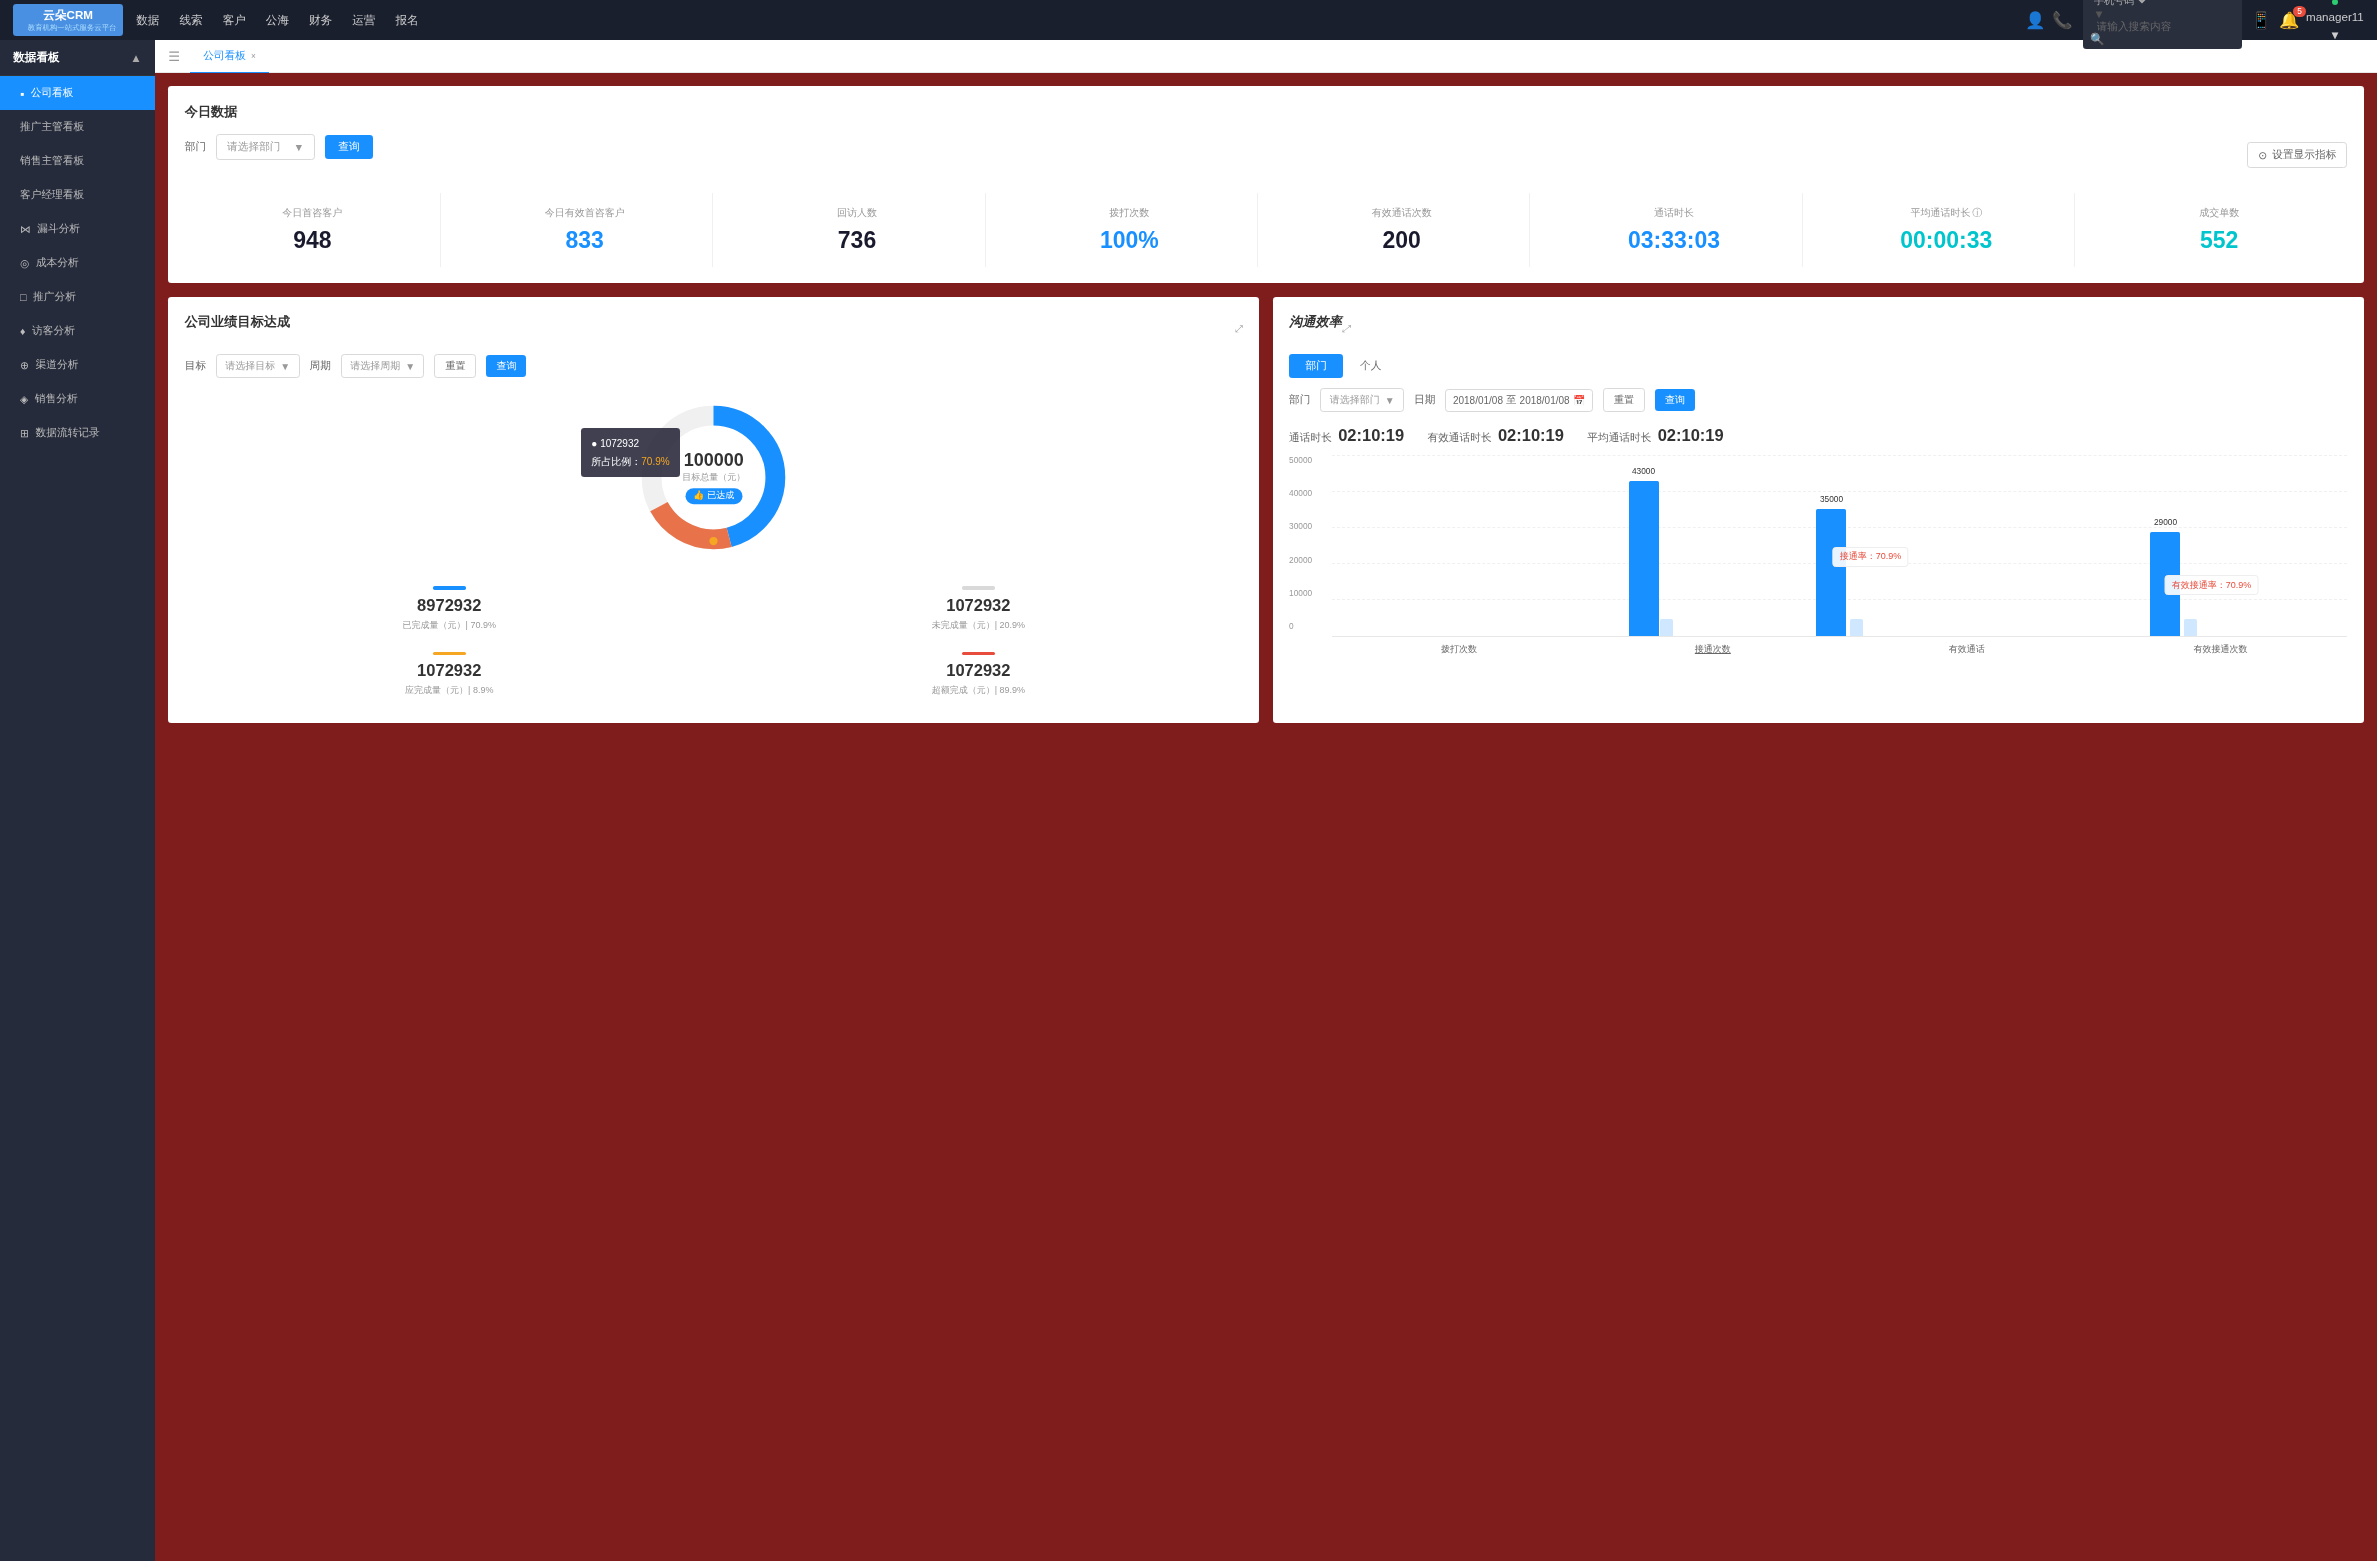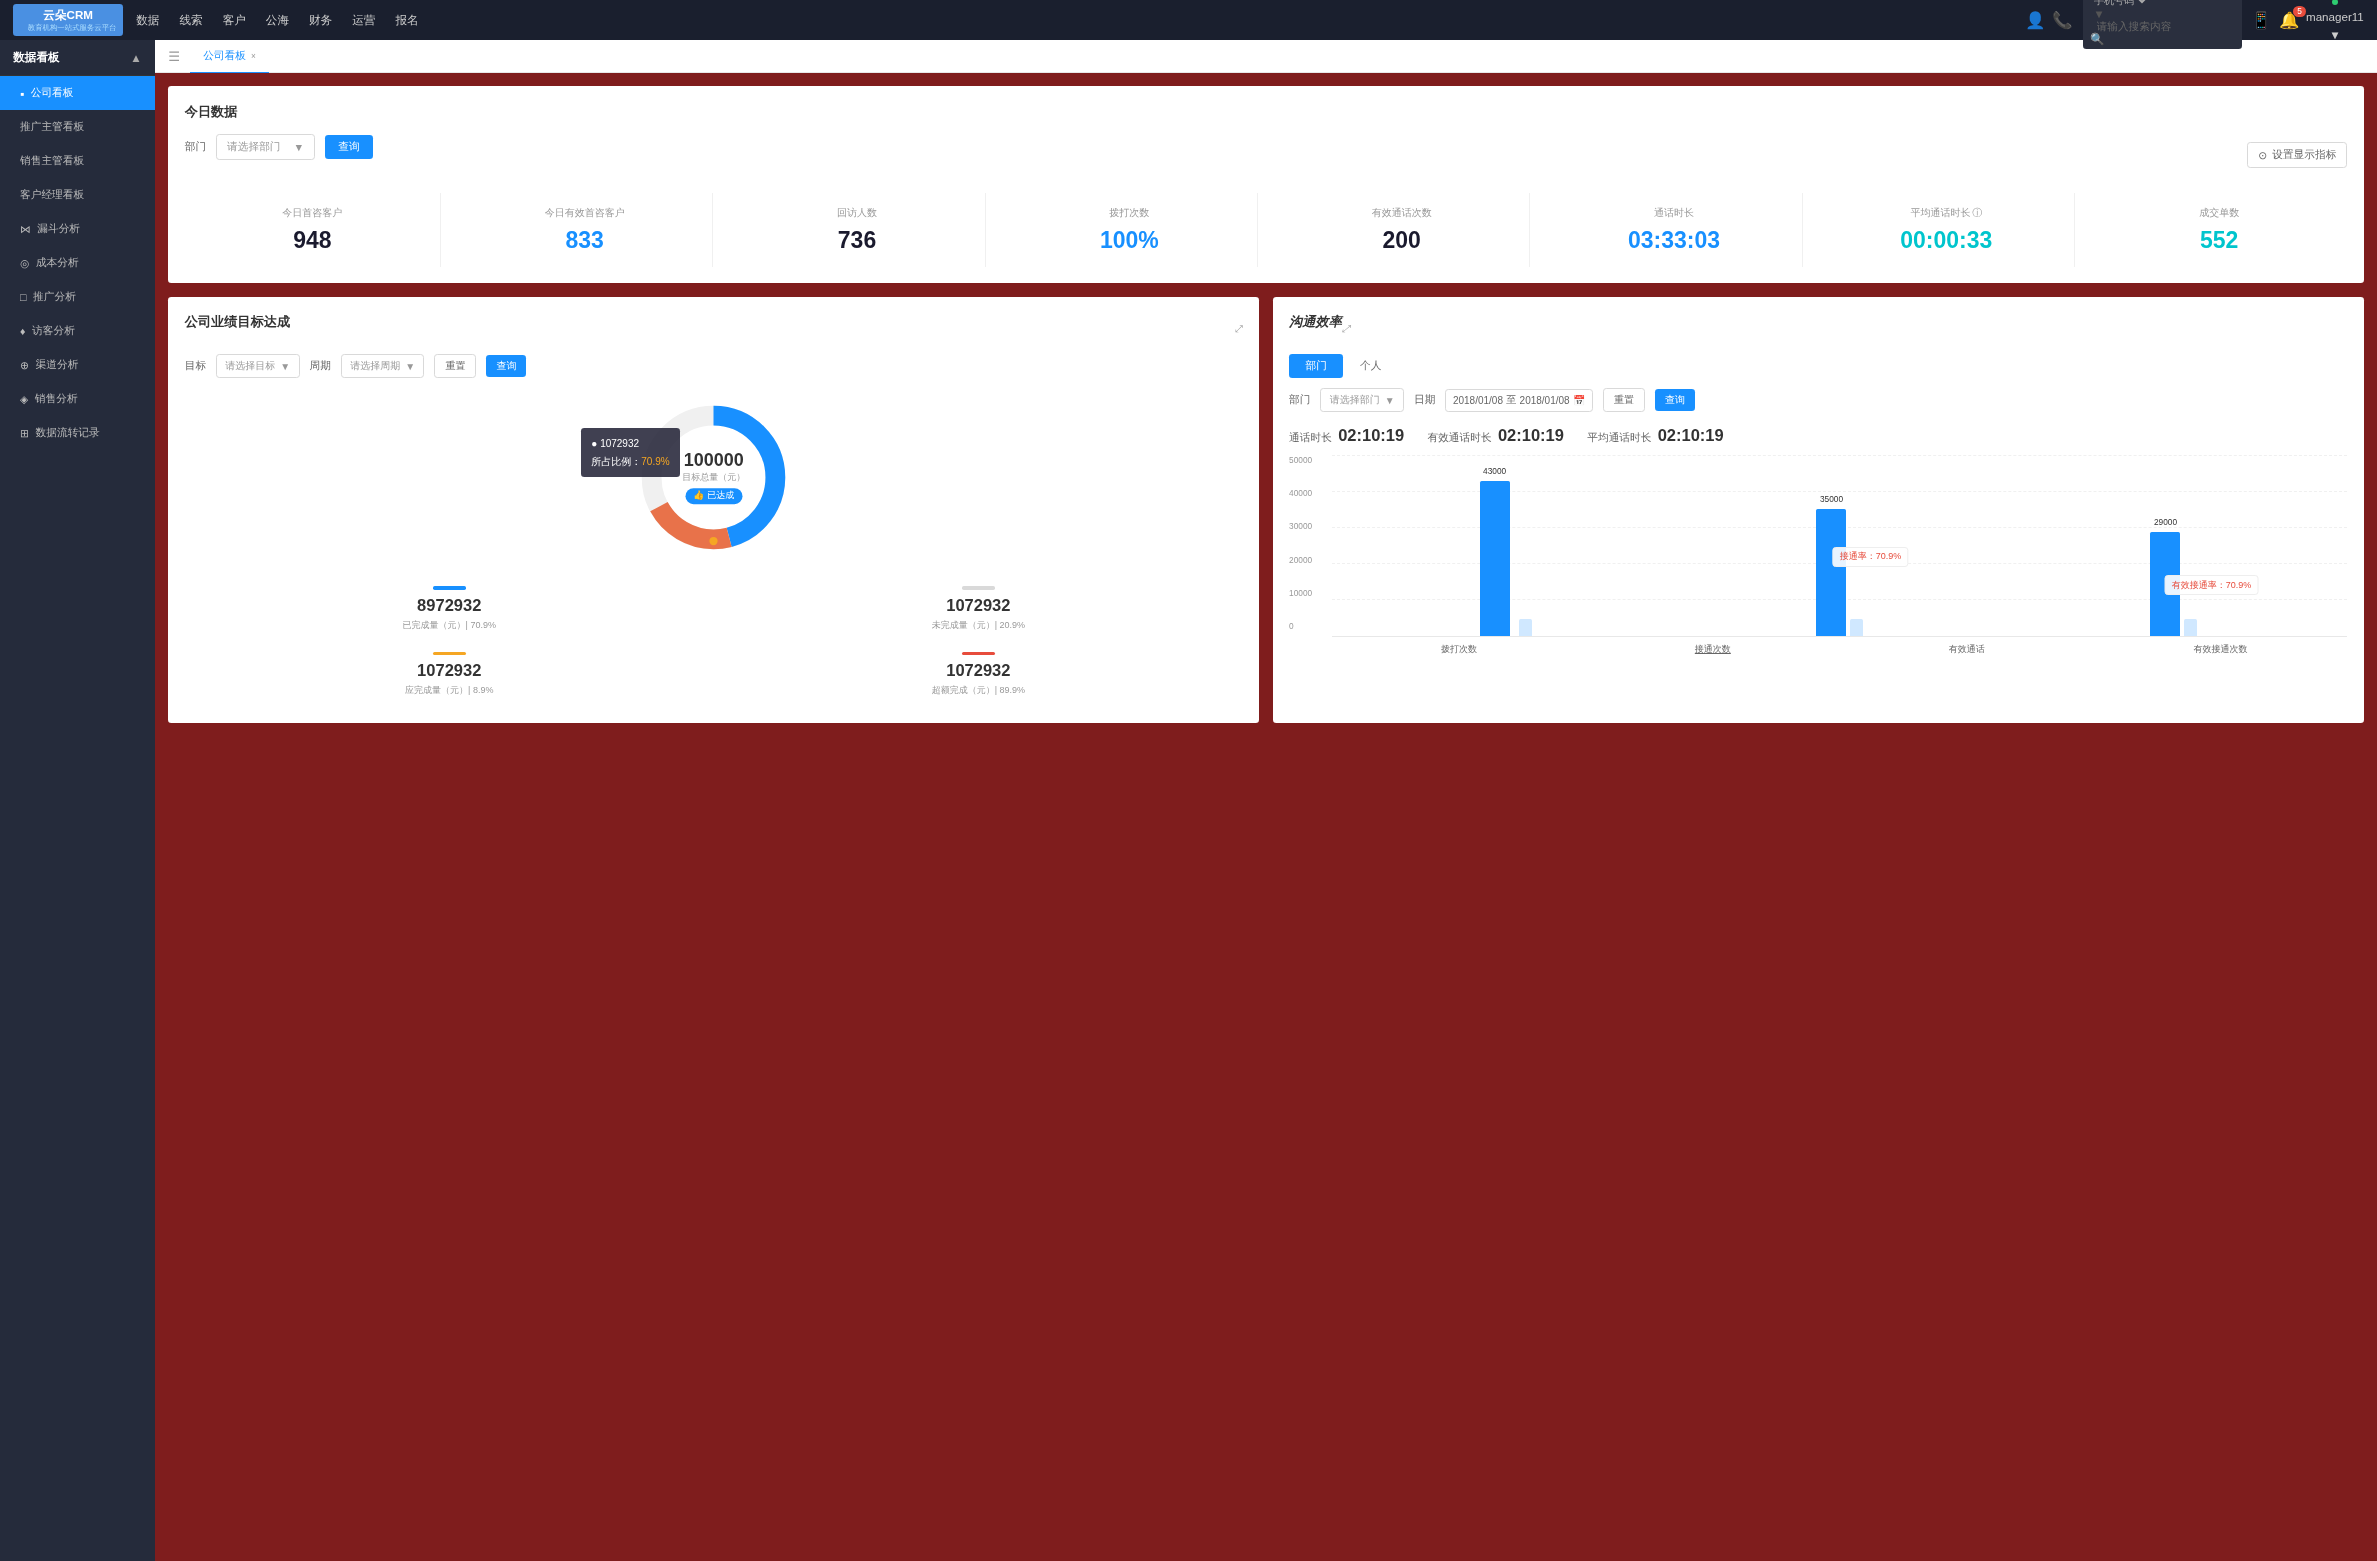--- a/index.html
+++ b/index.html
@@ -415,21 +415,21 @@
 
           <div style="margin-left:43px;">
             <div style="position:relative; height:182px; border-bottom:0.8px solid #e8e8e8; display:flex; align-items:flex-end; justify-content:space-around; padding:0 6.6px;">
 
               <div style="position:absolute;top:0;left:0;right:0;height:0.8px;border-top:0.8px dashed #f0f0f0;"></div>
               <div style="position:absolute;top:20%;left:0;right:0;height:0.8px;border-top:0.8px dashed #f0f0f0;"></div>
               <div style="position:absolute;top:40%;left:0;right:0;height:0.8px;border-top:0.8px dashed #f0f0f0;"></div>
               <div style="position:absolute;top:60%;left:0;right:0;height:0.8px;border-top:0.8px dashed #f0f0f0;"></div>
               <div style="position:absolute;top:80%;left:0;right:0;height:0.8px;border-top:0.8px dashed #f0f0f0;"></div>
 
-              <div style="display:flex; align-items:flex-end; gap:9px; flex:1; justify-content:center;">
+              <div style="display:flex; align-items:flex-end; gap:1px; flex:1; justify-content:flex-end;">
                 <div style="position:relative;">
                   <span style="position:absolute;top:-15px;left:50%;transform:translateX(-50%);font-size:8.3px;color:#333;white-space:nowrap;">43000</span>
                   <div style="width:30px; height:155px; background:#1890ff; border-radius:1.7px 1.7px 0 0;"></div>
                 </div>
                 <div style="width:13.2px; height:16.5px; background:#d0e8ff; border-radius:1.7px 1.7px 0 0;"></div>
               </div>
 
               <div style="display:flex; align-items:flex-end; gap:3.3px; flex:1; justify-content:center; position:relative;">
 
                 <div style="position:absolute; top:30%; left:50%; transform:translateX(-10%); background:rgba(255,255,255,0.9); border:0.8px solid #eee; border-radius:3.3px; padding:2.5px 6.6px; font-size:9px; color:#e74c3c; white-space:nowrap; z-index:5;">接通率：70.9%</div>

